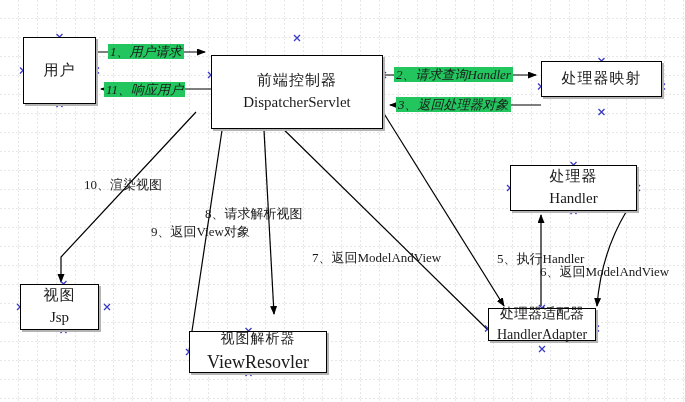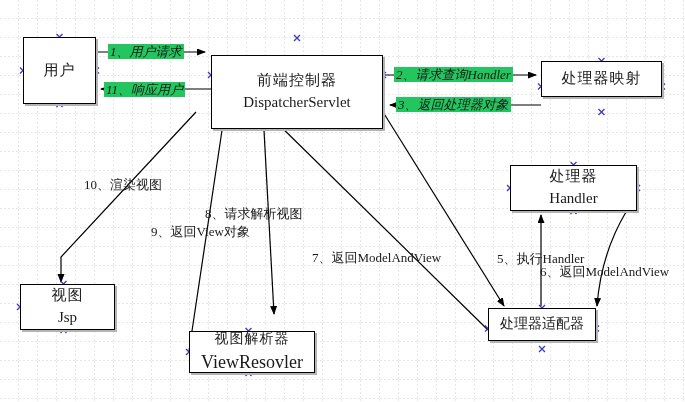--- a/index.html
+++ b/index.html
@@ -78,28 +78,29 @@
     <div class="cn">处理器映射</div>
   </div>
 
   <div class="box" style="left:510px;top:165px;width:127px;height:46px;">
     <div class="cn">处理器</div>
     <div class="en">Handler</div>
   </div>
 
   <div class="box" style="left:488px;top:308px;width:108px;height:33px;font-size:14px;">
     <div class="cn" style="font-size:14px;letter-spacing:0;">处理器适配器</div>
+    <div class="en" style="font-size:14px;">HandlerAdapter</div>
   </div>
 
-  <div class="box" style="left:189px;top:331px;width:126px;height:42px;">
+  <div class="box" style="left:189px;top:331px;width:138px;height:42px;">
     <div class="cn" style="font-size:14px;">视图解析器</div>
     <div class="en" style="font-size:18px;">ViewResovler</div>
   </div>
 
-  <div class="box" style="left:20px;top:284px;width:95px;height:46px;">
+  <div class="box" style="left:20px;top:284px;width:79px;height:46px;">
     <div class="cn">视图</div>
     <div class="en">Jsp</div>
   </div>
 
   <div class="edge-label on-line" style="left:108px;top:44px;">1、用户请求</div>
   <div class="edge-label on-line" style="left:104px;top:82px;">11、响应用户</div>
   <div class="edge-label on-line" style="left:394px;top:67px;">2、请求查询Handler</div>
   <div class="edge-label on-line" style="left:396px;top:97px;">3、返回处理器对象</div>
   <div class="edge-label" style="left:497px;top:251px;">5、执行Handler</div>
   <div class="edge-label" style="left:540px;top:264px;">6、返回ModelAndView</div>

